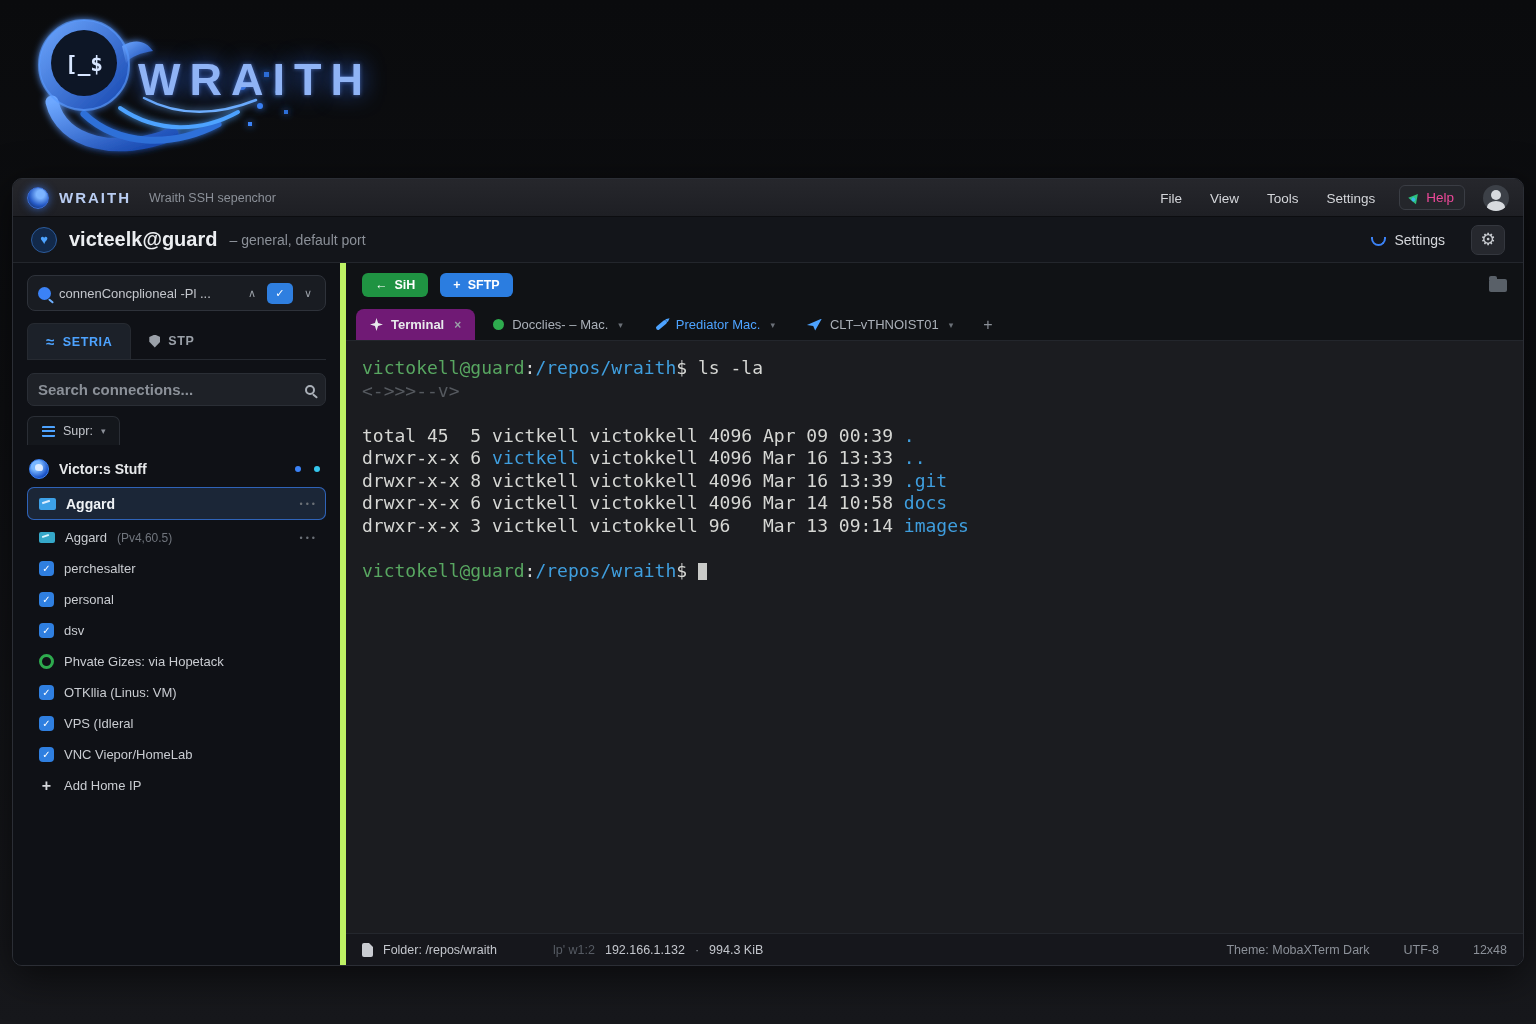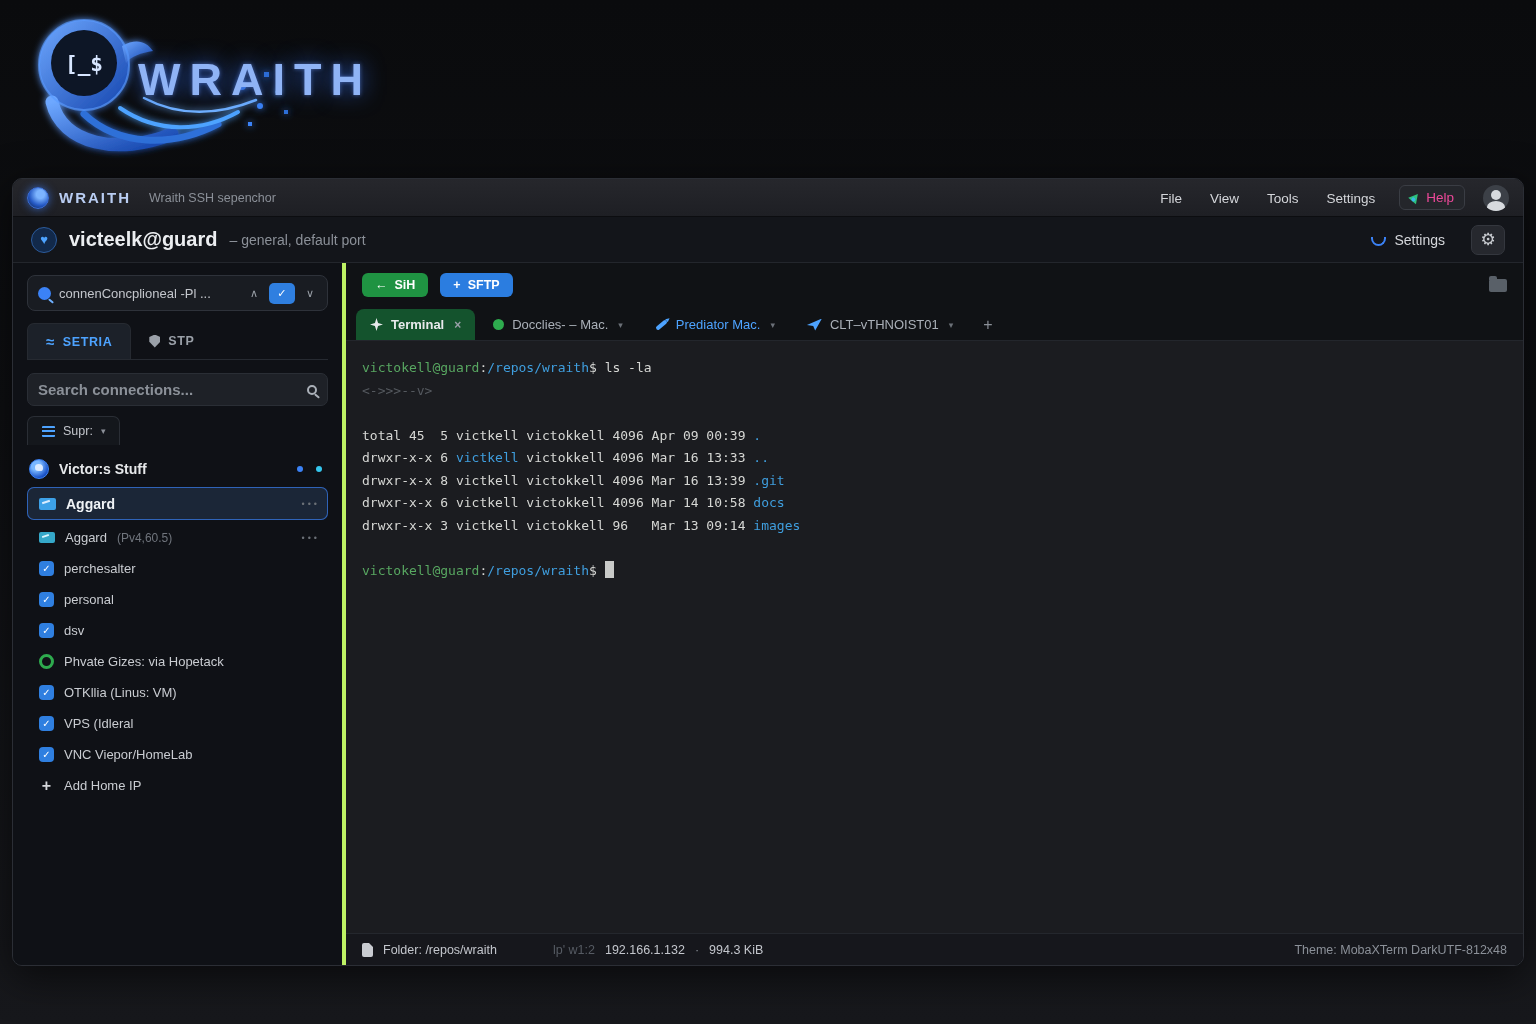--- a/index.html
+++ b/index.html
@@ -73,21 +73,21 @@
     width:34px; height:30px; margin-left:14px; background:#26282e; border:1px solid #34373e;
     border-radius:7px; display:flex; align-items:center; justify-content:center;
     color:#c9ccd1; font-size:17px;
   }
 
   
   .content { flex:1; display:flex; min-height:0; }
 
   
   .sidebar {
-    width:333px; flex:0 0 333px; background:#0f1116; border-right:4px solid #bef264;
+    width:333px; flex:0 0 333px; background:#0f1116; border-right:6px solid #bef264;
     padding:12px 14px 0 14px; display:flex; flex-direction:column; overflow:hidden;
   }
   .conn-select {
     height:36px; display:flex; align-items:center; gap:8px; padding:0 10px;
     background:#191c22; border:1px solid #2e323a; border-radius:8px;
   }
   .mag-blue { width:13px; height:13px; border-radius:50%; background:#3b82f6; position:relative; }
   .mag-blue::after { content:""; position:absolute; right:-3px; bottom:-2px; width:6px; height:2px;
     background:#6fb0ff; transform:rotate(40deg); border-radius:2px; }
   .conn-select .lbl { font-size:13px; color:#c3c6cc; white-space:nowrap; overflow:hidden; }
@@ -172,48 +172,48 @@
     font-size:12.5px; font-weight:bold; color:#fff; }
   .btn-ssh { background:#1f9342; }
   .btn-sftp { background:#2b7de0; }
   .folder-ic { width:18px; height:13px; background:#596068; border-radius:2px; position:relative; }
   .folder-ic::before { content:""; position:absolute; left:0; top:-3px; width:8px; height:4px;
     background:#596068; border-radius:2px 2px 0 0; }
 
   .tabbar { height:34px; flex:0 0 34px; display:flex; align-items:flex-end; padding:0 10px;
     border-bottom:1px solid #23262c; gap:4px; }
   .term-tab { display:flex; align-items:center; gap:8px; padding:8px 14px; font-size:13px; color:#aab0b8; }
-  .term-tab.active { background:#14532d; border-radius:8px 8px 0 0; color:#e8eaec; font-weight:bold; }
+  .term-tab.active { background:#701a75; border-radius:8px 8px 0 0; color:#e8eaec; font-weight:bold; }
   .term-tab .close { color:#9aa0a8; font-size:12px; margin-left:2px; }
   .term-tab .chevron { color:#6b7077; font-size:9px; margin-left:2px; }
   .term-tab.accent .tlabel { color:#4da3ff; }
   .term-tab.plus-tab { color:#8b9098; font-size:16px; padding:6px 12px; }
   .tic-sparkle { width:13px; height:13px; background:#e8eaec;
     clip-path:polygon(50% 0,62% 38%,100% 50%,62% 62%,50% 100%,38% 62%,0 50%,38% 38%); }
   .tic-greendot { width:11px; height:11px; border-radius:50%; background:#2eab4e; }
   .tic-pencil { width:13px; height:4px; background:#4da3ff; border-radius:2px; transform:rotate(-40deg); position:relative; }
   .tic-pencil::after { content:""; position:absolute; right:-4px; top:0; width:0; height:0;
     border-top:2px solid transparent; border-bottom:2px solid transparent; border-left:4px solid #4da3ff; }
   .tic-plane { width:15px; height:12px; background:#4da3ff;
     clip-path:polygon(0 55%,100% 0,55% 100%,42% 62%); }
 
   .terminal { flex:1; background:#1b1c20; padding:16px 16px; overflow:hidden;
-    font-family:"DejaVu Sans Mono", monospace; font-size:13px; }
+    font-family:"DejaVu Sans Mono", monospace; font-size:18px; }
   .term-line { white-space:pre; line-height:22.5px; min-height:22.5px; }
   .t-g { color:#58a761; } .t-b { color:#3f9ede; } .t-w { color:#d6d7d4; } .t-d { color:#55595f; }
   .t-cursor { display:inline-block; width:9px; height:17px; background:#c9cac8; vertical-align:-3px; }
 
   .statusbar { height:32px; flex:0 0 32px; background:#16171c; border-top:1px solid #24272d;
     display:flex; align-items:center; padding:0 16px; font-size:12.5px; color:#8b9098; gap:10px; }
   .doc-ic { width:11px; height:14px; background:#c9ccd1; border-radius:2px; position:relative; }
   .doc-ic::after { content:""; position:absolute; right:0; top:0; border-left:4px solid transparent;
     border-top:4px solid #16171c; }
   .sb-strong { color:#c3c6cc; }
   .sb-dim { color:#565b63; margin-left:46px; }
-  .sb-right { display:flex; color:#8b9098; }
+  .sb-right { display:flex; gap:34px; color:#8b9098; }
 </style>
 </head>
 <body>
 
 <div class="hero">
   <svg width="320" height="155" viewBox="0 0 320 155">
     <defs>
       <linearGradient id="lgB" x1="0" y1="0" x2="1" y2="1">
         <stop offset="0" stop-color="#6ea8ff"></stop>
           <stop offset="1" stop-color="#1545ae"></stop>

